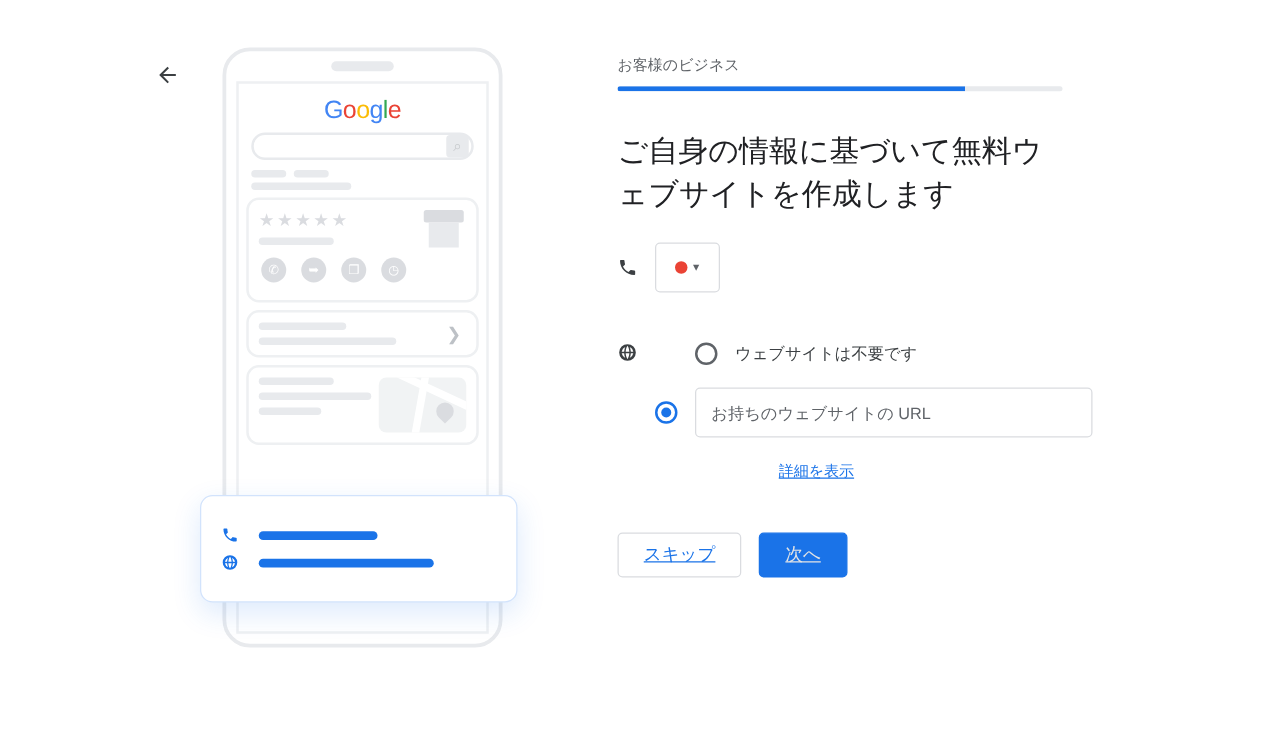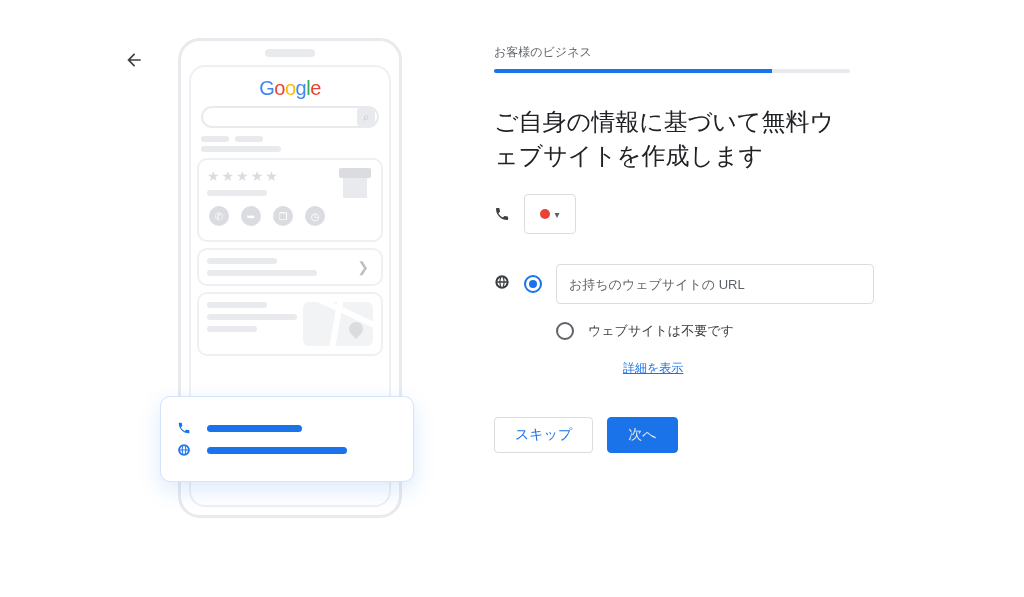--- a/index.html
+++ b/index.html
@@ -36,21 +36,21 @@
     width: 50px;
     height: 8px;
     background: #e8eaed;
     border-radius: 4px;
     margin: 8px auto 4px auto;
   }
   .phone-screen {
     position: absolute;
     top: 24px; left: 8px; right: 8px; bottom: 8px;
     border: 2px solid #eef0f2;
-    border-radius: 16px;
+    border-radius: 0;
     background: #fff;
     padding: 10px 6px 6px 6px;
   }
   .g-logo {
     text-align: center;
     font-size: 20px;
     font-weight: 500;
     letter-spacing: -0.5px;
     margin-bottom: 6px;
   }
@@ -160,21 +160,21 @@
   }
   .radio.checked { border-color:#1a73e8;}
   .radio.checked::after { content:'';width:8px;height:8px;border-radius:50%;background:#1a73e8;}
   .radio-label { font-size:13px; color:#3c4043;}
   .url-input-wrap .text-input { width:100%; }
   .link { color:#1a73e8; font-size:12px; cursor:pointer; display:inline-block; margin-top:-4px; margin-left:32px;}
 
   .button-row { display:flex; gap:14px; margin-top:40px;}
   .btn {
     height:36px; padding:0 20px; border-radius:4px; font-size:14px; cursor:pointer;
-    display:flex; align-items:center; justify-content:center;
+    display:flex; align-items:center; justify-content:center;text-decoration:underline;
   }
   .btn-secondary { background:#fff; border:1px solid #dadce0; color:#1a73e8;}
   .btn-primary   { background:#1a73e8; border:1px solid #1a73e8; color:#e5e5e5;}
 
   svg { display:block; }
 </style>
 </head>
 <body>
 
 <div class="back-arrow">
@@ -276,28 +276,28 @@
     </div>
   </div>
 
   <div class="radio-block">
     <div class="globe-lead">
       <svg width="16" height="16" viewBox="0 0 24 24">
           <path fill="#3c4043" d="M12 2a10 10 0 100 20 10 10 0 000-20zm7 9h-3a16 16 0 00-1.3-5.5A8 8 0 0119 11zm-7-7c.9 1.3 2 3.6 2.2 7H9.8C10 7.6 11.1 5.3 12 4zM5 11a8 8 0 014.3-5.5A16 16 0 008 11H5zm0 2h3c.1 2 .6 4 1.3 5.5A8 8 0 015 13zm7 7c-.9-1.3-2-3.6-2.2-7h4.4c-.2 3.4-1.3 5.7-2.2 7zm2.7-1.5A16 16 0 0016 13h3a8 8 0 01-4.3 5.5z"></path>
         </svg>
     </div>
     <div class="radio-col">
+      <div class="radio-option" style="margin-left:32px; margin-top:10px;">
+        <div class="radio"></div>
+        <span class="radio-label">ウェブサイトは不要です</span>
+      </div>
       <div class="radio-option url-input-wrap">
         <div class="radio checked"></div>
         <input class="text-input" type="text" placeholder="お持ちのウェブサイトの URL" style="">
       </div>
-      <div class="radio-option" style="margin-left:32px; margin-top:10px;">
-        <div class="radio"></div>
-        <span class="radio-label">ウェブサイトは不要です</span>
-      </div>
       <span class="link" style="margin-left:99px;text-decoration:underline;">詳細を表示</span>
     </div>
   </div>
 
   <div class="button-row">
     <div class="btn btn-secondary">スキップ</div>
     <div class="btn btn-primary">次へ</div>
   </div>
 </div>
 

